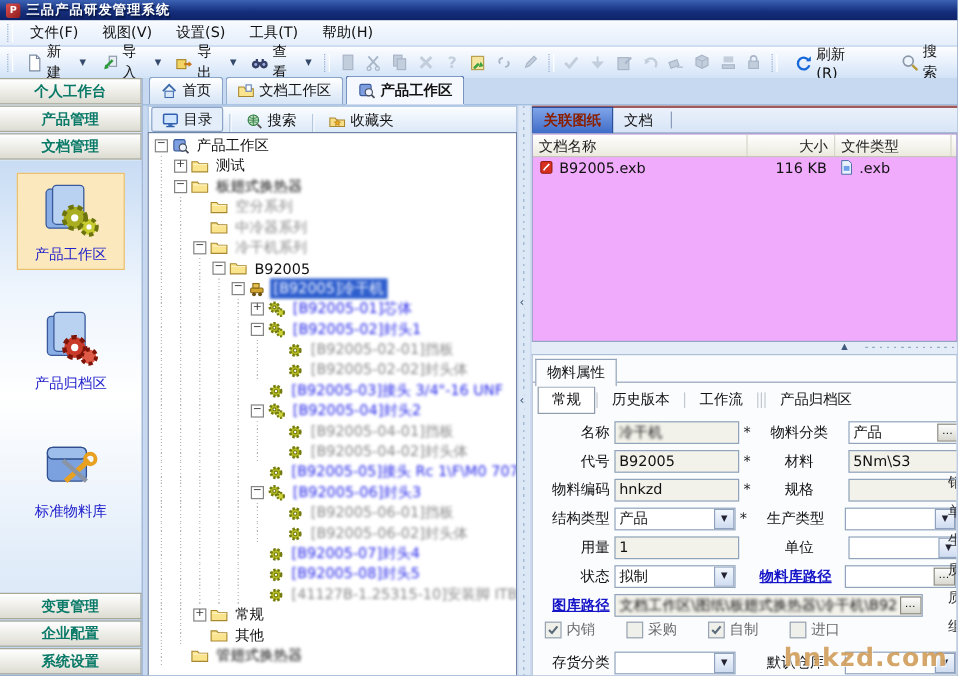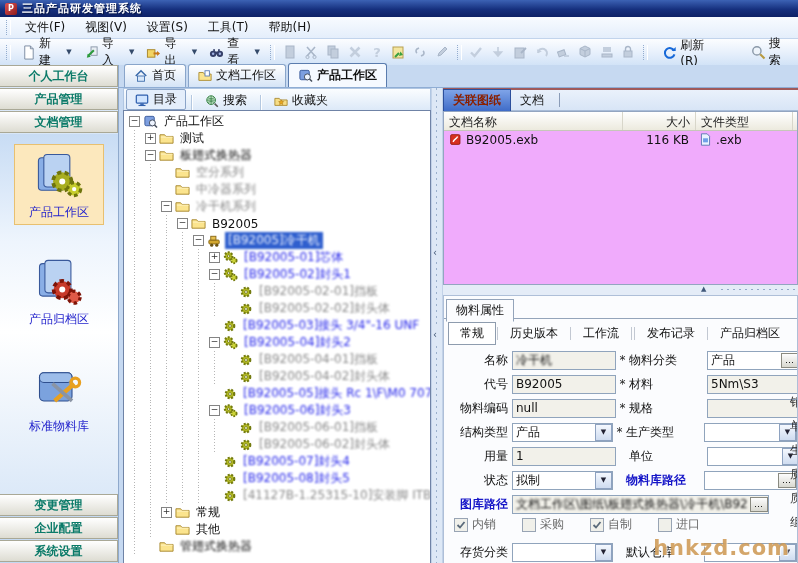--- a/index.html
+++ b/index.html
@@ -91,22 +91,22 @@
   #propstabs{height:20px;border-bottom:1px solid #94a4ba;padding:2px 0 0 2px}
   .ptab{display:inline-block;padding:2px 9px;border:1px solid #94a4ba;border-bottom:1px solid #fbfcfe;
      background:#fbfcfe;position:relative;top:1px;font-size:12px}
   #subtabs{height:22px;display:flex;align-items:center;padding:3px 0 0 4px}
   .stab{padding:2px 11px;cursor:pointer}
   .stab.act{border:1px solid #8e9cae;background:#fff}
   .ssep{width:1px;height:13px;background:#c2c8d2;margin:0 1px}
   #form{position:relative;padding:4px 0 0 2px}
   .frow{height:24px;display:flex;align-items:center}
   .flab{width:62px;flex:none;text-align:right;padding-right:4px;white-space:nowrap;overflow:hidden}
-  .flab2{width:74px;flex:none;text-align:left;padding-right:4px;white-space:nowrap;overflow:hidden}
-  .flab.link,.flab2.link{color:#1616c8;cursor:pointer;font-weight:bold;overflow:visible}
+  .flab2{width:74px;flex:none;text-align:center;padding-right:4px;white-space:nowrap;overflow:hidden}
+  .flab.link,.flab2.link{color:#1616c8;text-decoration:underline;cursor:pointer;font-weight:bold;overflow:visible}
   .star{width:13px;flex:none;text-align:center;color:#222}
   .fld{height:17px;border:1px solid #90a4bc;background:#f2f1ea;display:flex;align-items:center;
        padding:0 3px;font-size:12px;overflow:hidden;white-space:nowrap}
   .fld.w1{width:96px;flex:none}.fld.w2{width:88px;flex:none}
   .fld.sel{background:#fff;padding-right:0}
   .fld .val{flex:1;overflow:hidden}
   .dbtn{width:15px;height:15px;flex:none;margin-left:2px;background:linear-gradient(180deg,#f4f8fe,#cfdcf0);
         border:1px solid #8ea2c0;display:flex;align-items:center;justify-content:center;font-size:7px;color:#223;cursor:pointer}
   .ebtn{width:16px;height:13px;flex:none;margin-left:2px;background:linear-gradient(180deg,#fdfdfd,#d8d8d0);
         border:1px solid #8a8a80;display:flex;align-items:center;justify-content:center;font-size:9px;letter-spacing:1px;cursor:pointer;line-height:4px}
@@ -833,21 +833,20 @@
               <span class="ptab">物料属性</span>
             </div>
             <div id="subtabs">
                 <span class="stab act">常规</span>
                 <span class="ssep"></span>
                 <span class="stab">历史版本</span>
                 <span class="ssep"></span>
                 <span class="stab">工作流</span>
                 <span class="ssep"></span>
                 <span class="ssep"></span>
-                <span class="stab">发布记录</span>
                 <span class="ssep"></span>
                 <span class="stab">产品归档区</span>
               </div>
             <div id="form">
                 <div class="frow">
                   <span class="flab">名称</span>
                   <span class="fld w1">
                     <span class="val blur">冷干机</span>
                   </span>
                   <span class="star">*</span>
@@ -864,21 +863,21 @@
                   </span>
                   <span class="star">*</span>
                   <span class="flab2">材料</span>
                   <span class="fld w2">
                     <span class="val">5Nm\S3</span>
                   </span>
                 </div>
                 <div class="frow">
                   <span class="flab">物料编码</span>
                   <span class="fld w1">
-                    <span class="val">null</span>
+                    <span class="val">hnkzd</span>
                   </span>
                   <span class="star">*</span>
                   <span class="flab2">规格</span>
                   <span class="fld w2">
                     <span class="val"></span>
                   </span>
                 </div>
                 <div class="frow">
                   <span class="flab">结构类型</span>
                   <span class="fld sel w1">

